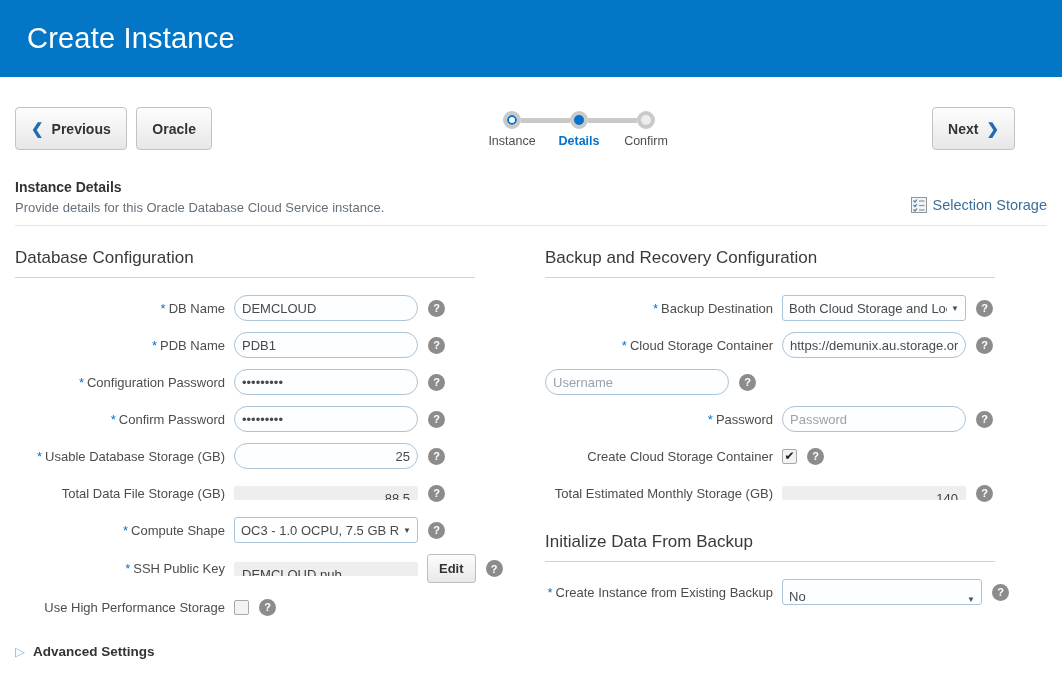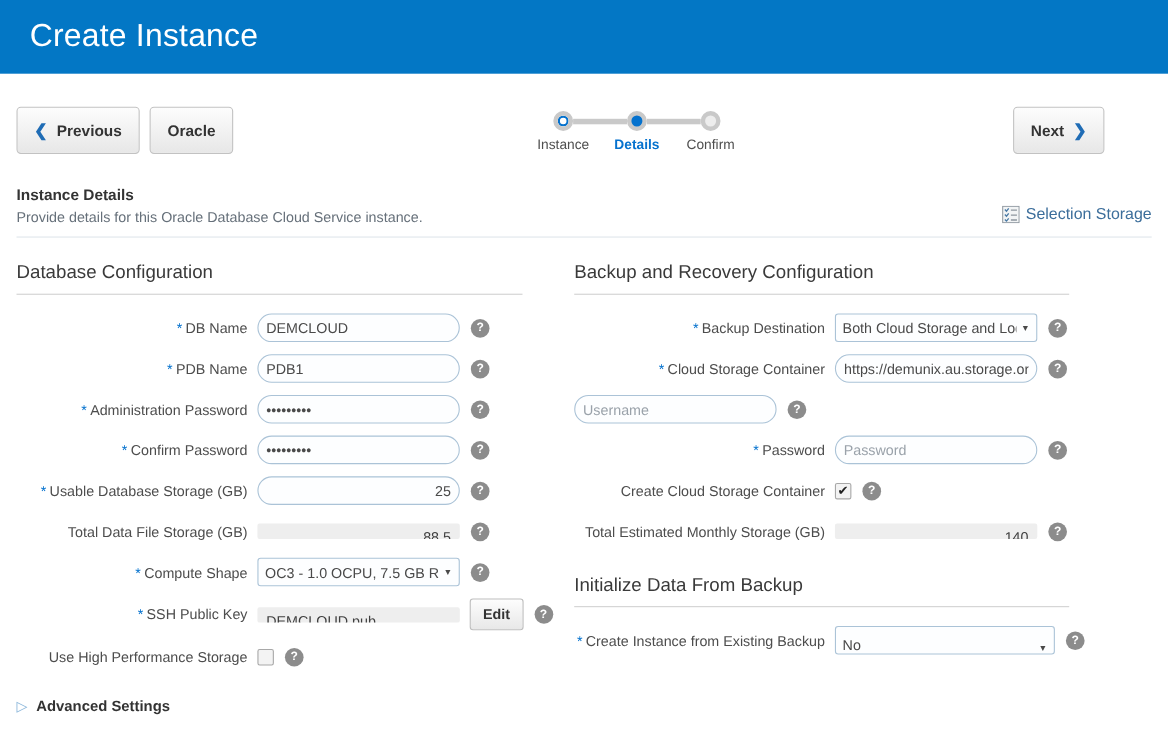--- a/index.html
+++ b/index.html
@@ -3,57 +3,57 @@
 <meta charset="utf-8">
 <style>
   * { box-sizing: border-box; }
   html,body { margin:0; padding:0; }
   body {
     width:1062px; height:679px; overflow:hidden;
     background:#ffffff; color:#4a4a4a;
     font-family:"Liberation Sans", sans-serif; font-size:13px;
   }
   
-  .banner { background:#0377c5; height:67px; display:flex; align-items:center; padding:0 27px; }
+  .banner { background:#0377c5; height:77px; display:flex; align-items:center; padding:0 27px; }
   .banner h1 { margin:0; color:#ffffff; font-size:29px; font-weight:400; letter-spacing:.2px; }
 
   
   .toolbar { position:relative; height:72px; padding:0 15px; margin-top:30px; }
   .btn {
     display:inline-flex; align-items:center; gap:8px;
     height:43px; padding:0 15px;
     background:linear-gradient(#fdfdfd,#e7e7e7);
     border:1px solid #c2c2c2; border-radius:4px;
     font-family:"Liberation Sans",sans-serif; font-size:14px; font-weight:bold; color:#333;
     cursor:pointer;
   }
   .btn + .btn { margin-left:6px; }
   .chev { color:#1f6cb5; font-size:15px; font-weight:bold; }
-  .toolbar-right { position:absolute; right:58px; top:0; }
+  .toolbar-right { position:absolute; right:47px; top:0; }
 
   
   .wizard { position:absolute; left:503px; top:4px; display:flex; align-items:flex-start; }
   .wstep { position:relative; width:18px; display:flex; flex-direction:column; align-items:center; cursor:pointer; }
   .wcircle { width:18px; height:18px; border:4px solid #c9c9c9; border-radius:50%; background:#ffffff; }
   .wcircle.visited { box-shadow:inset 0 0 0 2px #0572ce; }
   .wcircle.current { background:#0572ce; }
   .wcircle.upcoming { background:#ededed; }
   .wconn { width:49px; height:5px; background:#c9c9c9; margin-top:7px; }
   .wlabel { position:absolute; top:23px; white-space:nowrap; font-size:12.5px; color:#4f4f4f; }
   .wlabel.current { color:#0572ce; font-weight:bold; }
 
   
   .page-head { display:flex; justify-content:space-between; align-items:flex-end; padding:0 15px; }
   .page-head h2 { margin:0 0 5px 0; font-size:14px; font-weight:bold; color:#333; }
   .page-head p { margin:0; font-size:13px; color:#66707a; }
   .summary-link { display:inline-flex; align-items:center; gap:6px; color:#3c6e9b; font-size:14.5px; cursor:pointer; text-decoration:none; margin-bottom:2px; }
   .head-divider { border:none; border-top:1px solid #dfe6ec; margin:10px 15px 0 15px; }
 
   
-  .columns { display:flex; padding:0 15px; margin-top:14px; gap:47px; }
+  .columns { display:flex; padding:0 15px; margin-top:14px; gap:70px; }
   .col { width:460px; }
   .col.right { width:450px; }
   .sec-title { margin:8px 0 0 0; padding-bottom:9px; font-size:17px; font-weight:400; color:#3a3a3a; border-bottom:1px solid #d2d2d2; }
 
   
   .frow { display:flex; align-items:center; margin-top:11px; min-height:26px; }
   .frow.first { margin-top:17px; }
   .flabel { width:210px; text-align:right; margin-right:9px; color:#4d4d4d; flex:none; }
   .col.right .flabel { width:228px; }
   .req { color:#0572ce; margin-right:3px; }
@@ -170,21 +170,21 @@
       <span class="help">?</span>
     </div>
 
     <div class="frow">
       <label class="flabel"><span class="req">*</span><span>PDB Name</span></label>
       <input class="tinput" value="PDB1" style="">
       <span class="help">?</span>
     </div>
 
     <div class="frow">
-      <label class="flabel"><span class="req">*</span><span>Administration Password</span></label>
+      <label class="flabel"><span class="req">*</span><span>Configuration Password</span></label>
       <input class="tinput" value="•••••••••" style="">
       <span class="help">?</span>
     </div>
 
     <div class="frow">
       <label class="flabel"><span class="req">*</span><span>Confirm Password</span></label>
       <input class="tinput" value="•••••••••" style="">
       <span class="help">?</span>
     </div>
 

